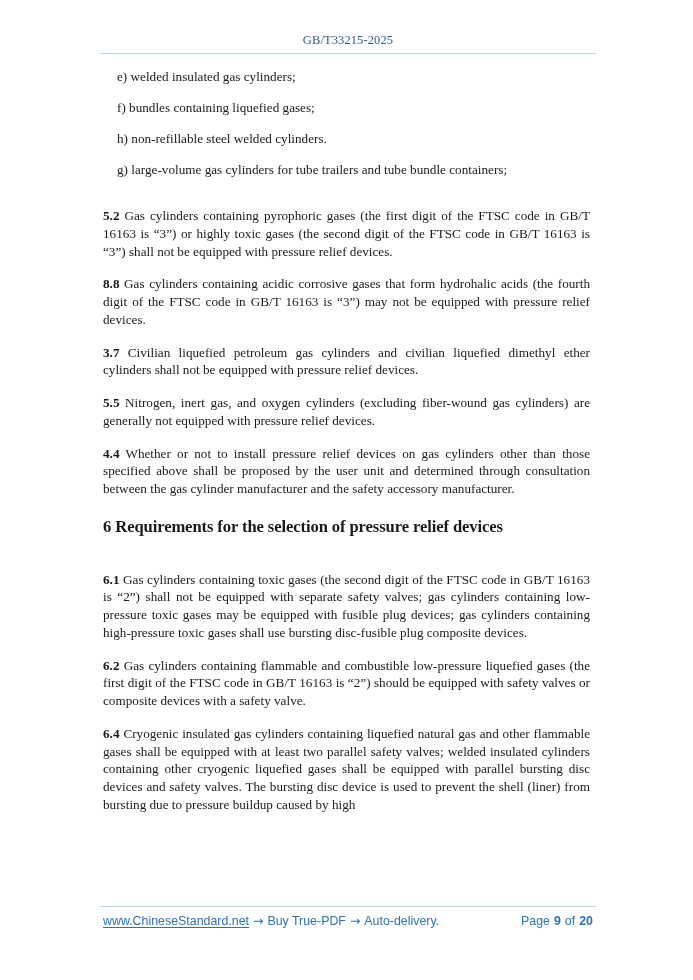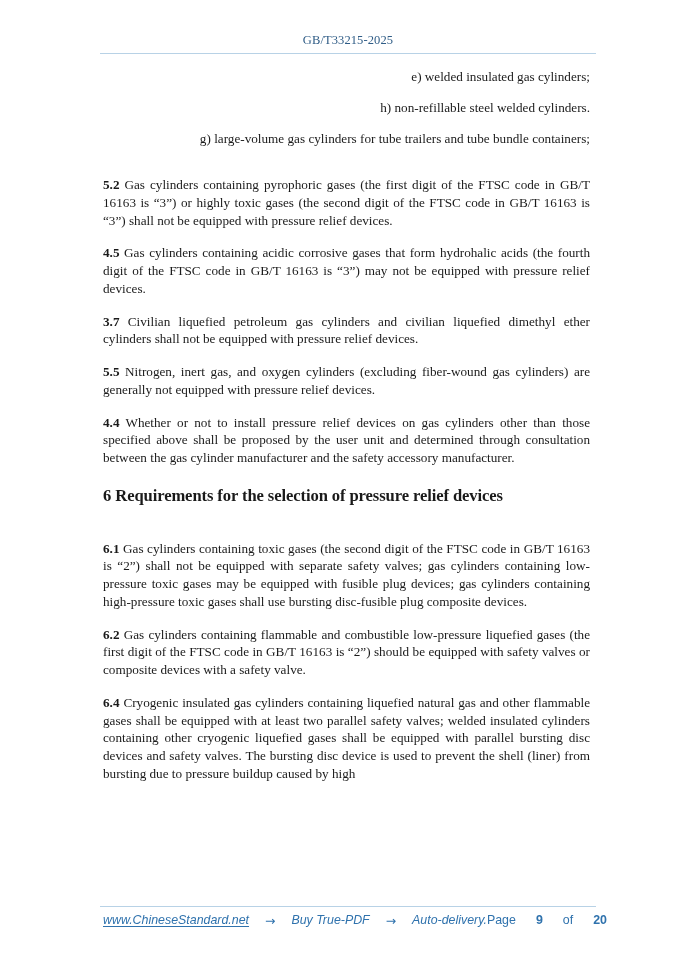--- a/index.html
+++ b/index.html
@@ -72,21 +72,21 @@
     list-style: none;
     margin: 0 0 14px 0;
     padding: 0;
   }
   ul.alpha-list li {
     font-size: 13.2px;
     line-height: 1.345;
     margin: 0 0 0 0;
     padding: 0 0 0 14px;
     height: 31px;
-    text-align: right;
+    text-align: left;
     white-space: nowrap;
   }
 
   
   h2.section-head {
     margin: 19px 0 34px 0;
     font-size: 16.6px;
     font-weight: bold;
     line-height: 1.2;
     letter-spacing: -0.1px;
@@ -110,38 +110,37 @@
     display: flex;
     align-items: baseline;
     justify-content: space-between;
     font-family: "Liberation Sans", "DejaVu Sans", sans-serif;
     font-size: 12.4px;
     color: #2f72ad;
     white-space: nowrap;
   }
   .footer-left {
     display: flex;
-    align-items: flex-start;
-    gap: 16px;
-    font-style: italic;
+    align-items: flex-end;
+    gap: 4px;
   }
   .footer-left a.site-link {
     color: #2f72ad;
     text-decoration: underline;
     text-underline-offset: 1.5px;
   }
   .footer-left .arrow {
     font-family: "DejaVu Sans", "Liberation Sans", sans-serif;
     font-size: 12.4px;
     color: #2f72ad;
   }
   .footer-right {
     display: flex;
     align-items: flex-end;
-    gap: 20px;
+    gap: 4px;
     padding-right: 2px;
     color: #2f72ad;
   }
   .footer-right .pg-num {
     font-weight: bold;
   }
 </style>
 </head>
 <body>
 
@@ -149,27 +148,28 @@
 
   <div class="page-header">
     <span class="doc-code">GB/T33215-2025</span>
   </div>
   <div class="header-rule"></div>
 
   <div class="content">
 
     <ul class="alpha-list">
       <li>e) welded insulated gas cylinders;</li>
+      <li>f) bundles containing liquefied gases;</li>
       <li>h) non-refillable steel welded cylinders.</li>
       <li>g) large-volume gas cylinders for tube trailers and tube bundle containers;</li>
     </ul>
 
     <p class="body-par"><span class="num">5.2</span><span> Gas cylinders containing pyrophoric gases (the first digit of the FTSC code in GB/T 16163 is “3”) or highly toxic gases (the second digit of the FTSC code in GB/T 16163 is “3”) shall not be equipped with pressure relief devices.</span></p>
 
-    <p class="body-par"><span class="num">4.5</span><span> Gas cylinders containing acidic corrosive gases that form hydrohalic acids (the fourth digit of the FTSC code in GB/T 16163 is “3”) may not be equipped with pressure relief devices.</span></p>
+    <p class="body-par"><span class="num">8.8</span><span> Gas cylinders containing acidic corrosive gases that form hydrohalic acids (the fourth digit of the FTSC code in GB/T 16163 is “3”) may not be equipped with pressure relief devices.</span></p>
 
     <p class="body-par"><span class="num">3.7</span><span> Civilian liquefied petroleum gas cylinders and civilian liquefied dimethyl ether cylinders shall not be equipped with pressure relief devices.</span></p>
 
     <p class="body-par"><span class="num">5.5</span><span> Nitrogen, inert gas, and oxygen cylinders (excluding fiber-wound gas cylinders) are generally not equipped with pressure relief devices.</span></p>
 
     <p class="body-par"><span class="num">4.4</span><span> Whether or not to install pressure relief devices on gas cylinders other than those specified above shall be proposed by the user unit and determined through consultation between the gas cylinder manufacturer and the safety accessory manufacturer.</span></p>
 
     <h2 class="section-head">6 Requirements for the selection of pressure relief devices</h2>
 
     <p class="body-par"><span class="num">6.1</span><span> Gas cylinders containing toxic gases (the second digit of the FTSC code in GB/T 16163 is “2”) shall not be equipped with separate safety valves; gas cylinders containing low-pressure toxic gases may be equipped with fusible plug devices; gas cylinders containing high-pressure toxic gases shall use bursting disc-fusible plug composite devices.</span></p>

